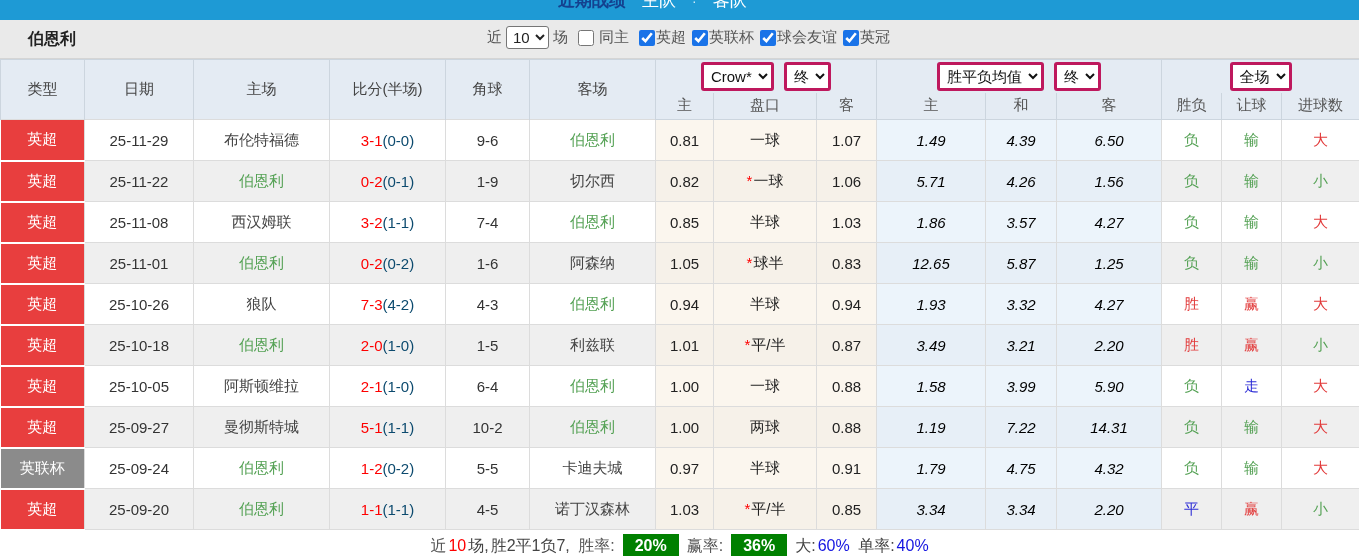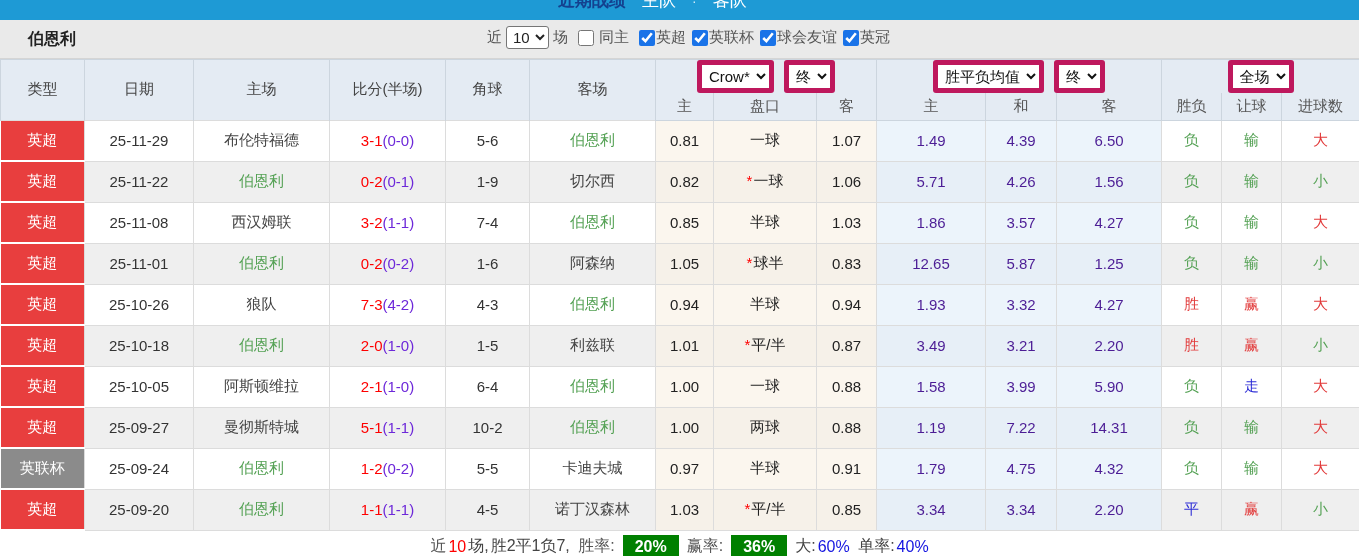--- a/index.html
+++ b/index.html
@@ -28,40 +28,40 @@
   table { border-collapse:collapse; table-layout:fixed; width:1359px; }
   col.c-type{width:84px} col.c-date{width:109px} col.c-home{width:136px} col.c-score{width:116px}
   col.c-corner{width:84px} col.c-away{width:126px} col.c-ch{width:58px} col.c-pk{width:103px}
   col.c-ca{width:60px} col.c-ah{width:109px} col.c-ad{width:71px} col.c-aa{width:105px}
   col.c-wl{width:60px} col.c-rq{width:60px} col.c-gl{width:78px}
 
   thead td { background:#e4ebf3; border:1px solid #ccd5de; text-align:center; color:#444; font-size:15px; }
   thead tr.hrow1 td { height:33px; border-bottom:none; }
   thead tr.hrow2 td { height:27px; color:#555; border-top:none; }
   thead td.span2 { vertical-align:middle; height:60px; }
-  thead select { font-size:15px; padding:2px 3px; border:5px solid #be185d; border-radius:3px; background:#fff; color:#111; margin:0 3px; }
+  thead select { font-size:15px; padding:2px 3px; border:3px solid #be185d; border-radius:3px; background:#fff; color:#111; margin:0 3px; }
 
   tbody td { height:41px; border:1px solid #dcdcdc; text-align:center; font-size:15px; color:#333;
              overflow:hidden; white-space:nowrap; }
   tr.even td { background:#efefef; }
   tr.odd td { background:#ffffff; }
 
   td.league { color:#fff; border-bottom:2px solid #fff; border-left:none; }
   td.league.lg  { background:#e83e3e !important; }
   td.league.cup { background:#8b8b8b !important; }
 
   td.cream { background:#fbf6ee !important; color:#222;margin-top:45px; }
   tr.even td.cream { background:#f6f1e9 !important;text-align:center; }
-  td.lblue { background:#ecf4fb !important; color:#4c1d95; }
+  td.lblue { background:#ecf4fb !important; color:#000000;font-style:italic; }
   tr.even td.lblue { background:#e7eff7 !important; }
 
   .team { color:#54a154; }
   .opp  { color:#444; }
   .ft { color:#fe0000; }
-  .ht { color:#6d28d9; }
+  .ht { color:#0c4a6e; }
   .star { color:#fe0000; margin-right:1px; }
   .t-green { color:#54a154; }
   .t-red { color:#e23b3b; }
   .t-blue { color:#2d2dd6; }
 
   
   .footer { height:31px; background:#fff; display:flex; align-items:center; justify-content:center;
             font-size:16px; color:#555; gap:2px; white-space:nowrap; }
   .footer .red { color:#fe0000; }
   .footer .dark { color:#444; }
@@ -162,21 +162,21 @@
         <td>让球</td>
         <td>进球数</td>
       </tr>
     </thead>
     <tbody id="rows-body">
         <tr class="odd">
           <td class="league lg">英超</td>
           <td class="date">25-11-29</td>
           <td class="opp">布伦特福德</td>
           <td><span class="ft">3-1</span><span class="ht">(0-0)</span></td>
-          <td>5-6</td>
+          <td>9-6</td>
           <td class="team">伯恩利</td>
           <td class="cream">0.81</td>
           <td class="cream">一球</td>
           <td class="cream">1.07</td>
           <td class="lblue">1.49</td>
           <td class="lblue">4.39</td>
           <td class="lblue">6.50</td>
           <td class="t-green">负</td>
           <td class="t-green">输</td>
           <td class="t-red">大</td>

